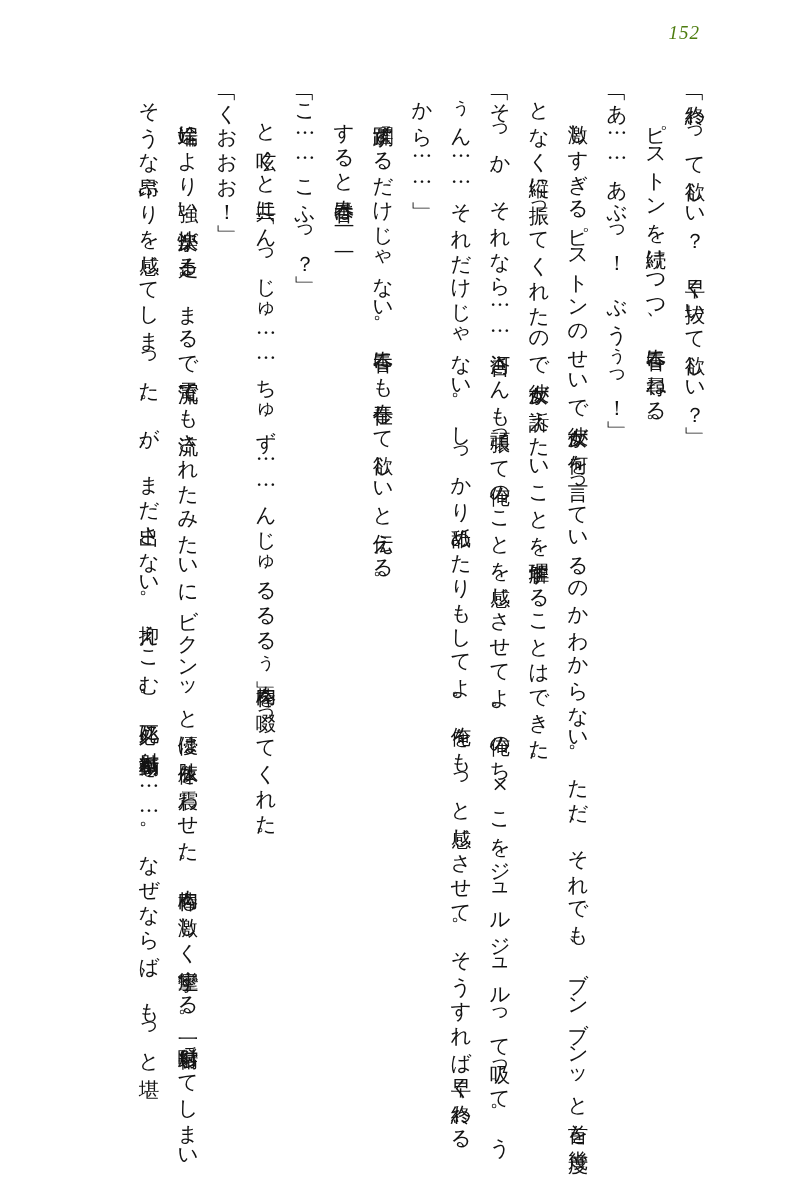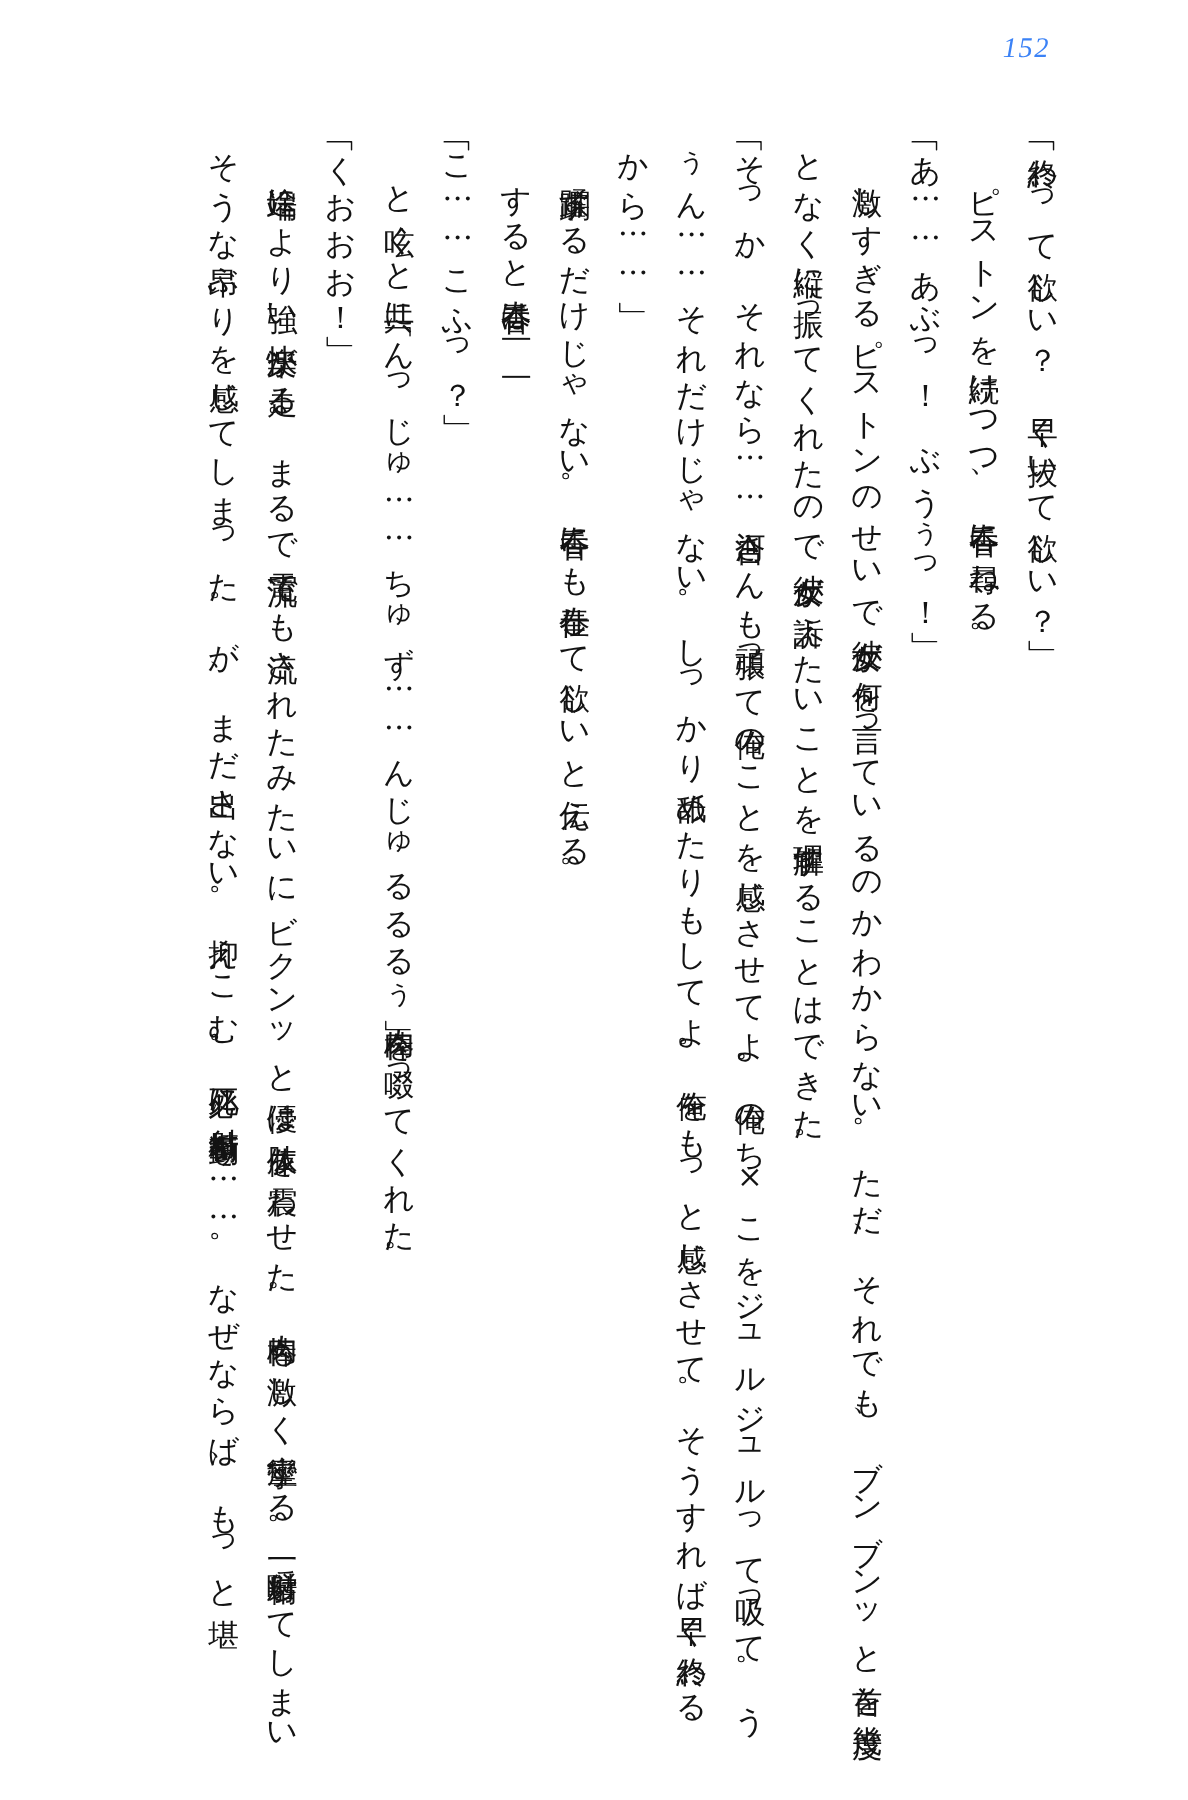--- a/index.html
+++ b/index.html
@@ -22,21 +22,21 @@
     box-sizing: border-box;
   }
   .page-number {
     position: absolute;
     top: 22px;
     right: 92px;
     font-family: "Liberation Serif", "DejaVu Serif", serif;
     font-size: 19px;
     font-style: italic;
     letter-spacing: 1px;
-    color: #3b82f6;
+    color: #4d7c0f;
   }
   .body-text {
     position: absolute;
     top: 88px;
     left: 40px;
     right: 78px;
     bottom: 40px;
     writing-mode: vertical-rl;
     -webkit-writing-mode: vertical-rl;
     text-orientation: upright;

